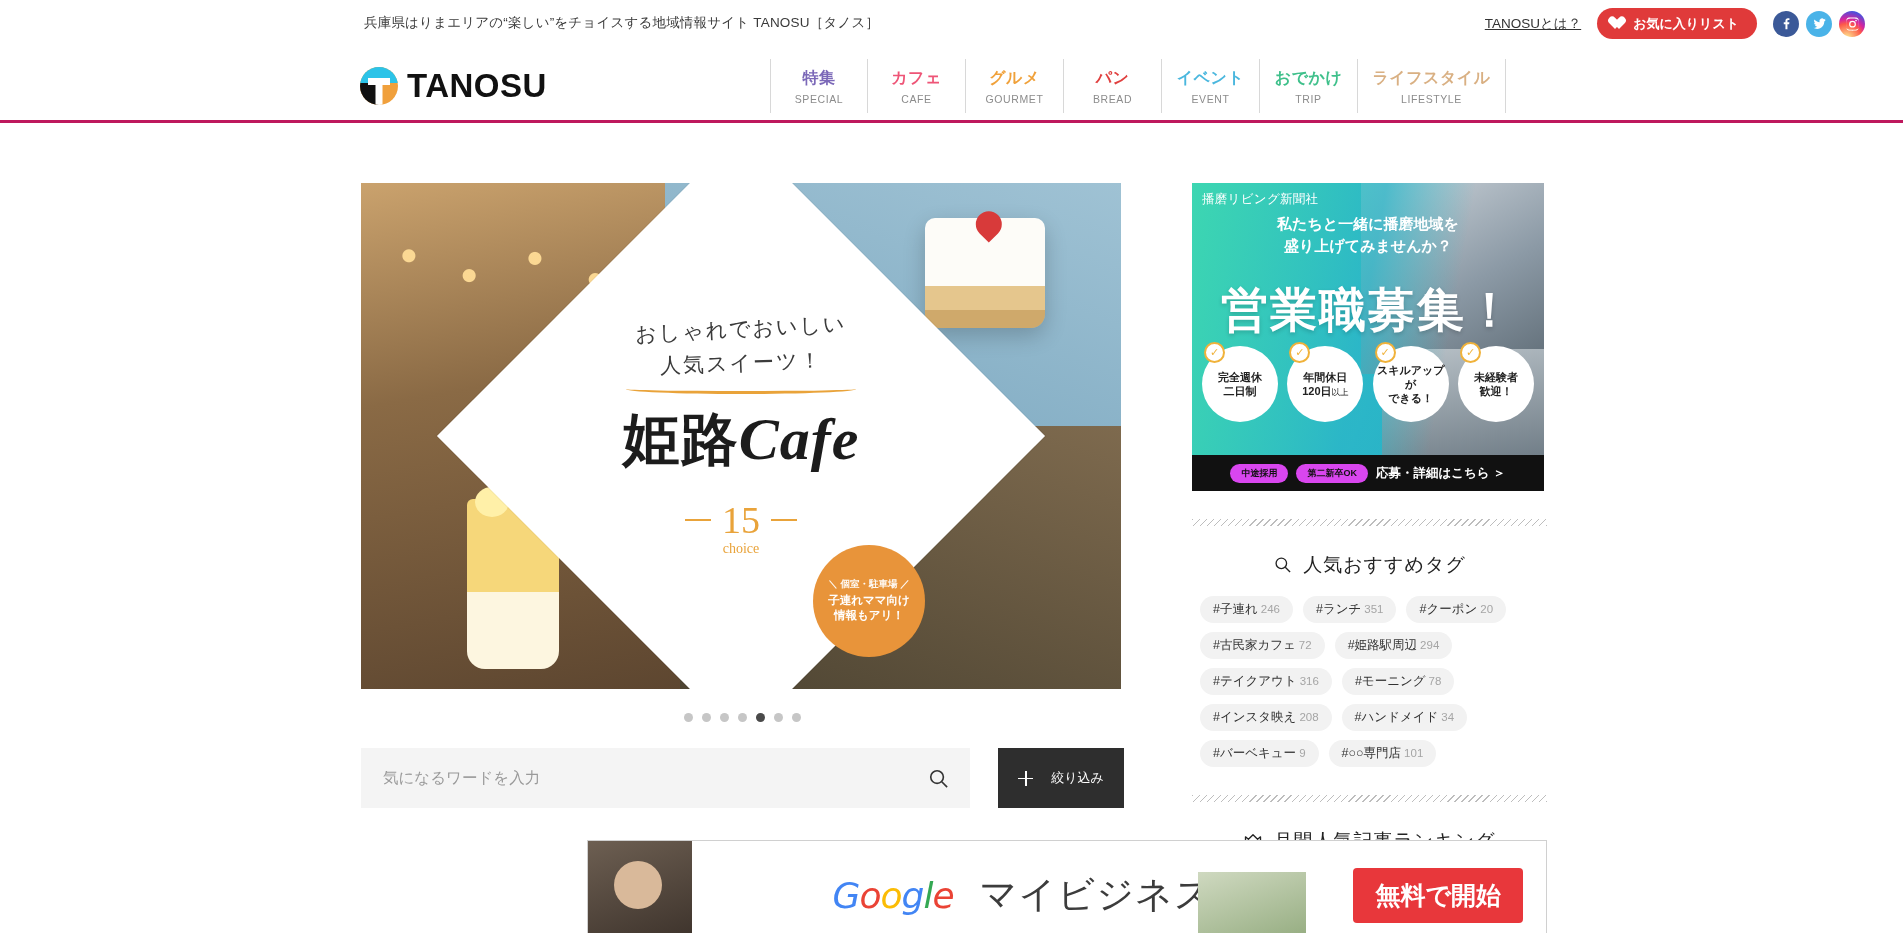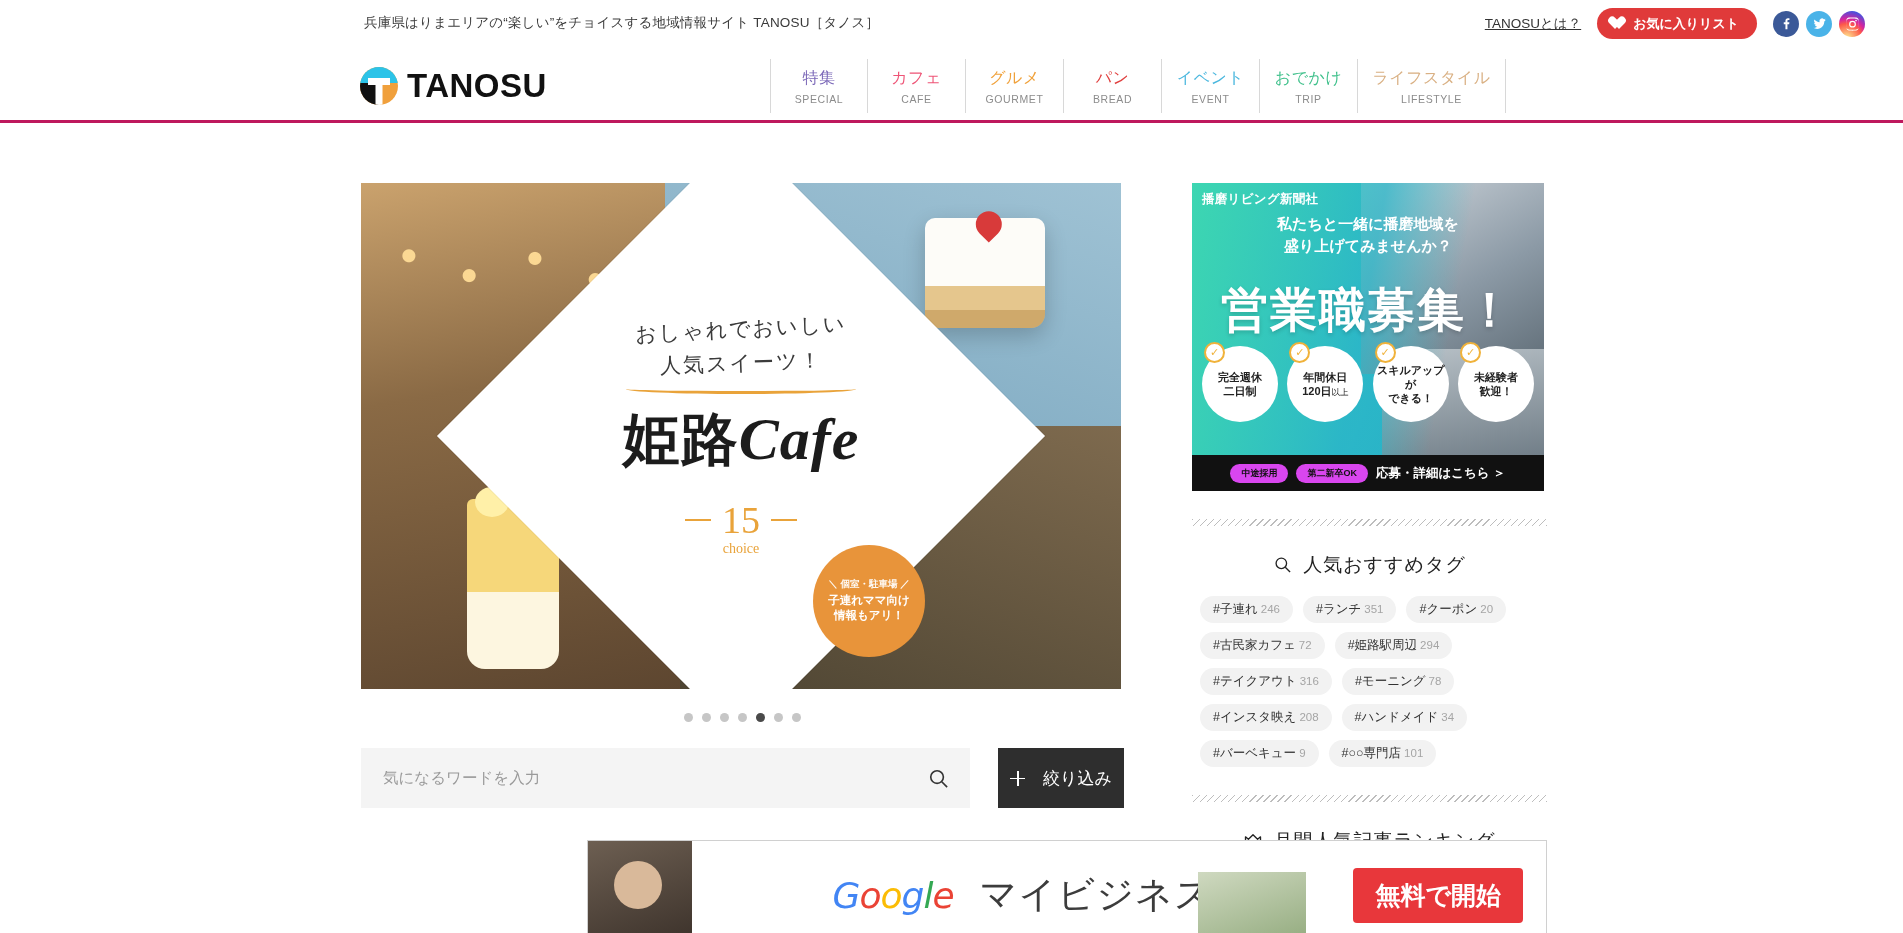--- a/index.html
+++ b/index.html
@@ -134,21 +134,21 @@
     height: 54px;
   }
   .nav-item {
     width: 98px;
     display: flex; flex-direction: column;
     align-items: center; justify-content: center;
     cursor: pointer;
     border-right: 1px solid #d8d8d8;
   }
   .nav-item:first-child { border-left: 1px solid #d8d8d8; }
-  .nav-ja { font-size: 16px; font-weight: normal; letter-spacing: .5px; }
+  .nav-ja { font-size: 16px; font-weight: bold; letter-spacing: .5px; }
   .nav-en { font-size: 10.5px; color: #8c8c8c; margin-top: 4px; letter-spacing: .6px; }
   .nav-item.wide { width: 148px; }
 
   
   .page { display: flex; padding: 0 0 0 0; position: relative; }
   .main-col {
     width: 763px;
     margin-left: 361px;
     padding-top: 60px;
   }
@@ -310,21 +310,21 @@
     font-family: "Liberation Sans", sans-serif;
   }
   .search-box input::placeholder { color: #9a9a9a; }
   .search-icon { cursor: pointer; display: flex; }
   .search-icon svg { width: 23px; height: 23px; stroke: #333; fill: none; stroke-width: 1.7; }
   .filter-btn {
     width: 126px; height: 60px;
     background: #2e2e2e; color: #fff;
     border: none; cursor: pointer;
     display: flex; align-items: center; justify-content: center;
-    gap: 18px; font-size: 17px;
+    gap: 18px; font-size: 13px;
     font-family: "Liberation Sans", sans-serif;
   }
   .plus-ico {
     width: 15px; height: 15px; position: relative; display: inline-block;
   }
   .plus-ico::before, .plus-ico::after {
     content:""; position:absolute; background:#fff;
   }
   .plus-ico::before { left: 7px; top: 0; width: 1.6px; height: 15px; }
   .plus-ico::after  { top: 7px; left: 0; height: 1.6px; width: 15px; }
@@ -380,21 +380,21 @@
   .side-ad .ad-photo2 {
     position: absolute; right: 0; top: 54%; width: 46%; height: 36%;
     background: linear-gradient(170deg,#b9c2c8 0%, #6f7c86 100%);
   }
   .side-ad .ad-overlay {
     position: absolute; inset: 0;
     background: linear-gradient(100deg, rgba(60,214,178,.95) 0%, rgba(43,182,200,.78) 48%, rgba(31,159,192,0) 70%);
   }
   .ad-company {
     position: absolute; left: 10px; top: 8px;
-    font-size: 12.5px; font-weight: bold; color: #fff;
+    font-size: 12.5px; font-weight: normal; color: #fff;
     letter-spacing: .3px;
   }
   .ad-lead {
     position: absolute; left: 0; right: 0; top: 30px;
     text-align: center; color: #fff;
     font-size: 15px; font-weight: bold; line-height: 1.45;
   }
   .ad-headline {
     position: absolute; left: 0; right: 0; top: 96px;
     text-align: center; color: #fff;

